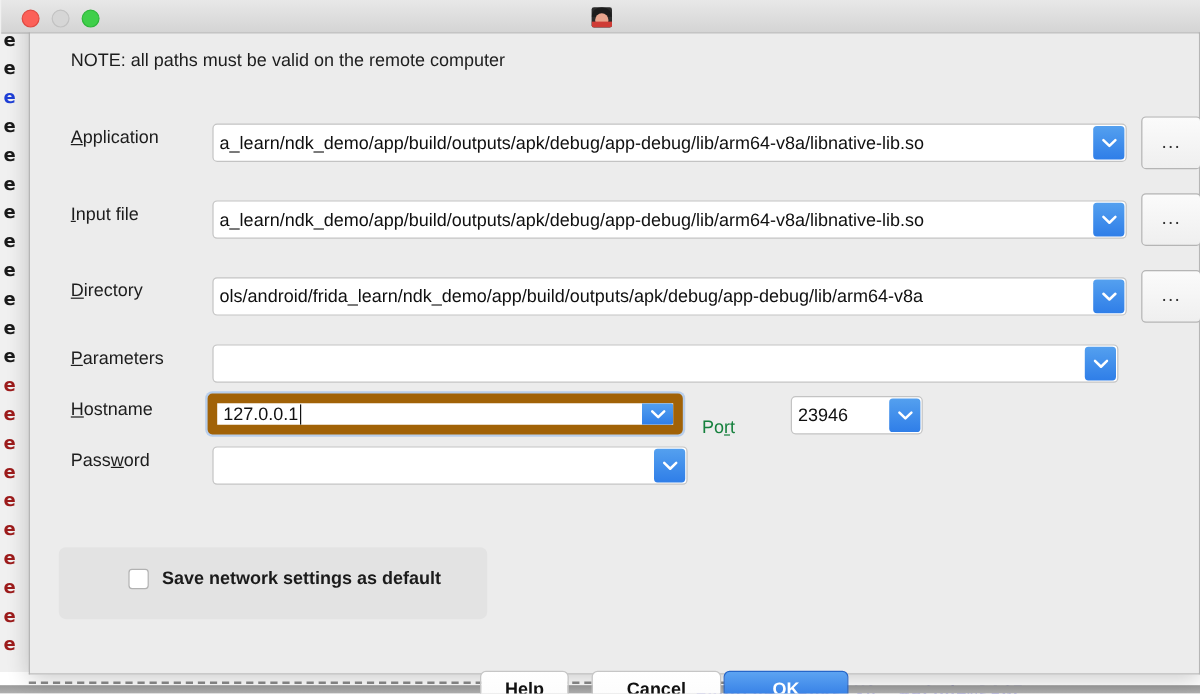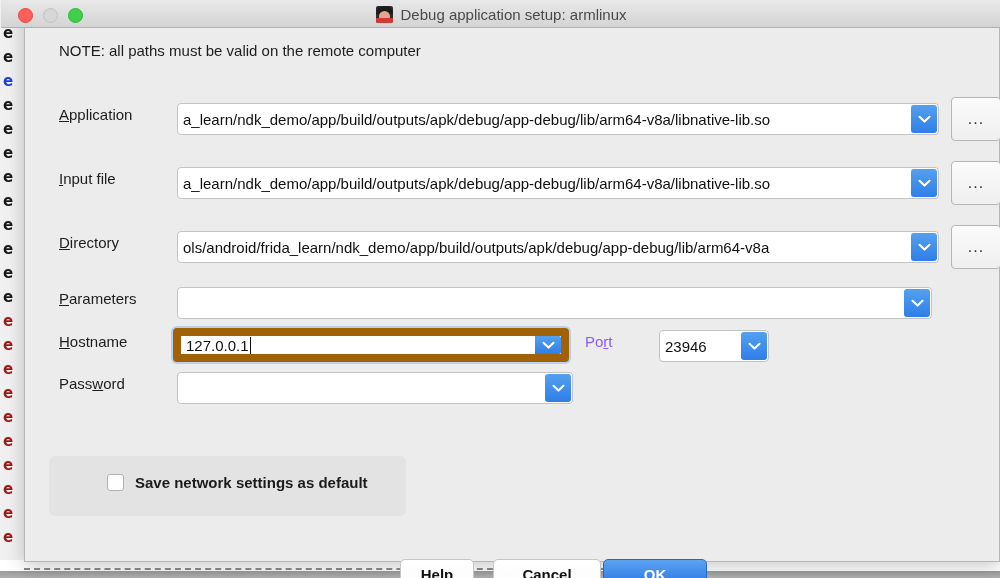--- a/index.html
+++ b/index.html
@@ -245,23 +245,23 @@
     align-items: center;
     justify-content: center;
     font-size: 16px;
     color: #333;
     letter-spacing: 1px;
     line-height: 1;
   }
 
   .port-label {
     position: absolute;
-    top: 10px;
-    font-size: 15px;
-    color: #8b5cf6;
+    top: 25px;
+    font-size: 15px;
+    color: #15803d;
   }
 
   
   .groupbox {
     position: absolute;
     left: 24px;
     top: 428px;
     width: 357px;
     height: 60px;
     background: #e3e3e3;
@@ -360,21 +360,20 @@
     <div class="titlebar">
       <div class="traffic close"></div>
       <div class="traffic min"></div>
       <div class="traffic max"></div>
       <div class="title-wrap">
         <div class="app-icon">
           <div class="hair"></div>
             <div class="face"></div>
             <div class="dress"></div>
         </div>
-        <div class="title-text">Debug application setup: armlinux</div>
       </div>
     </div>
 
     <div class="dlg-body">
 
       <div class="note">NOTE: all paths must be valid on the remote computer</div>
 
       <div class="row" style="top:68px">
         <div class="row-label"><u>A</u>pplication</div>
         <div class="combo" style="left:152px;width:762px;top:7px">

